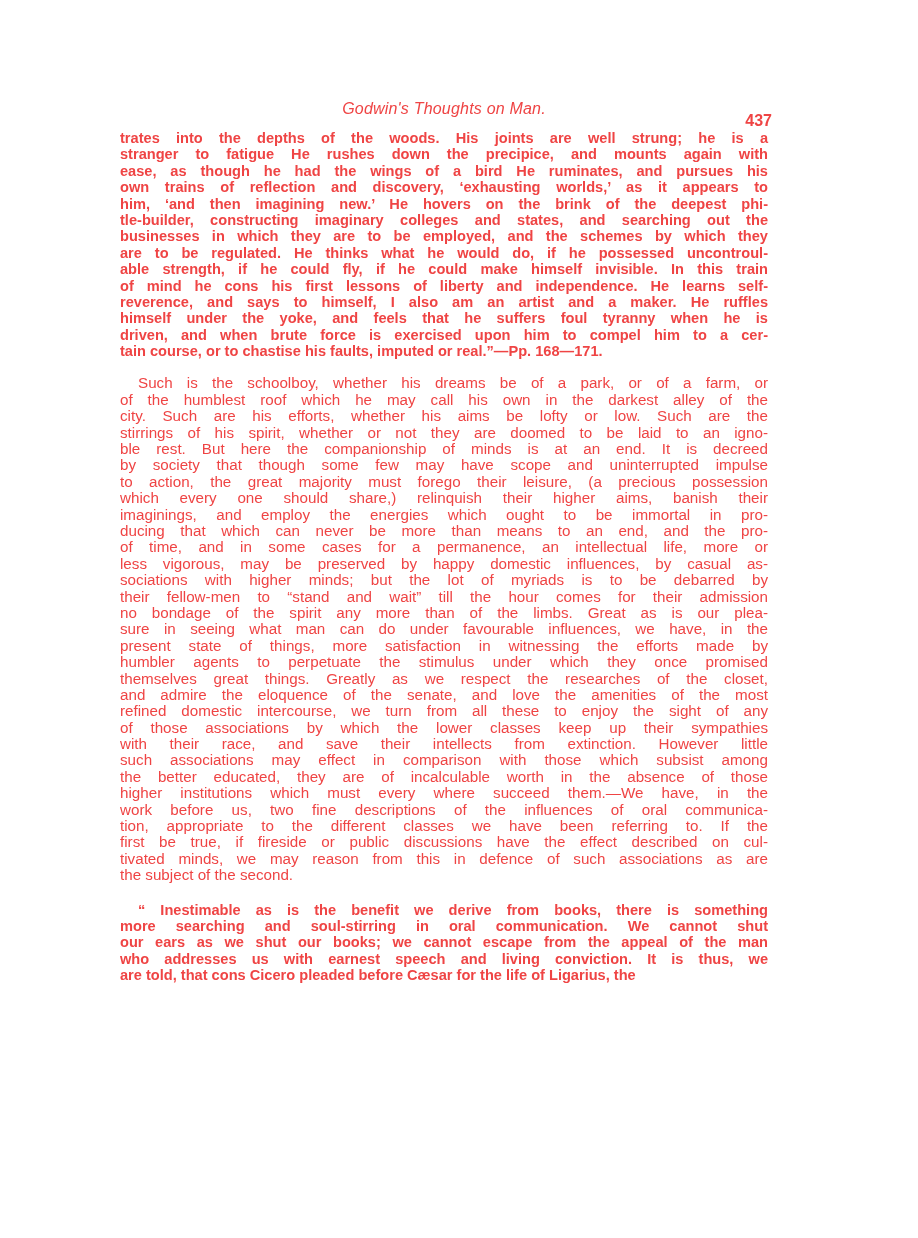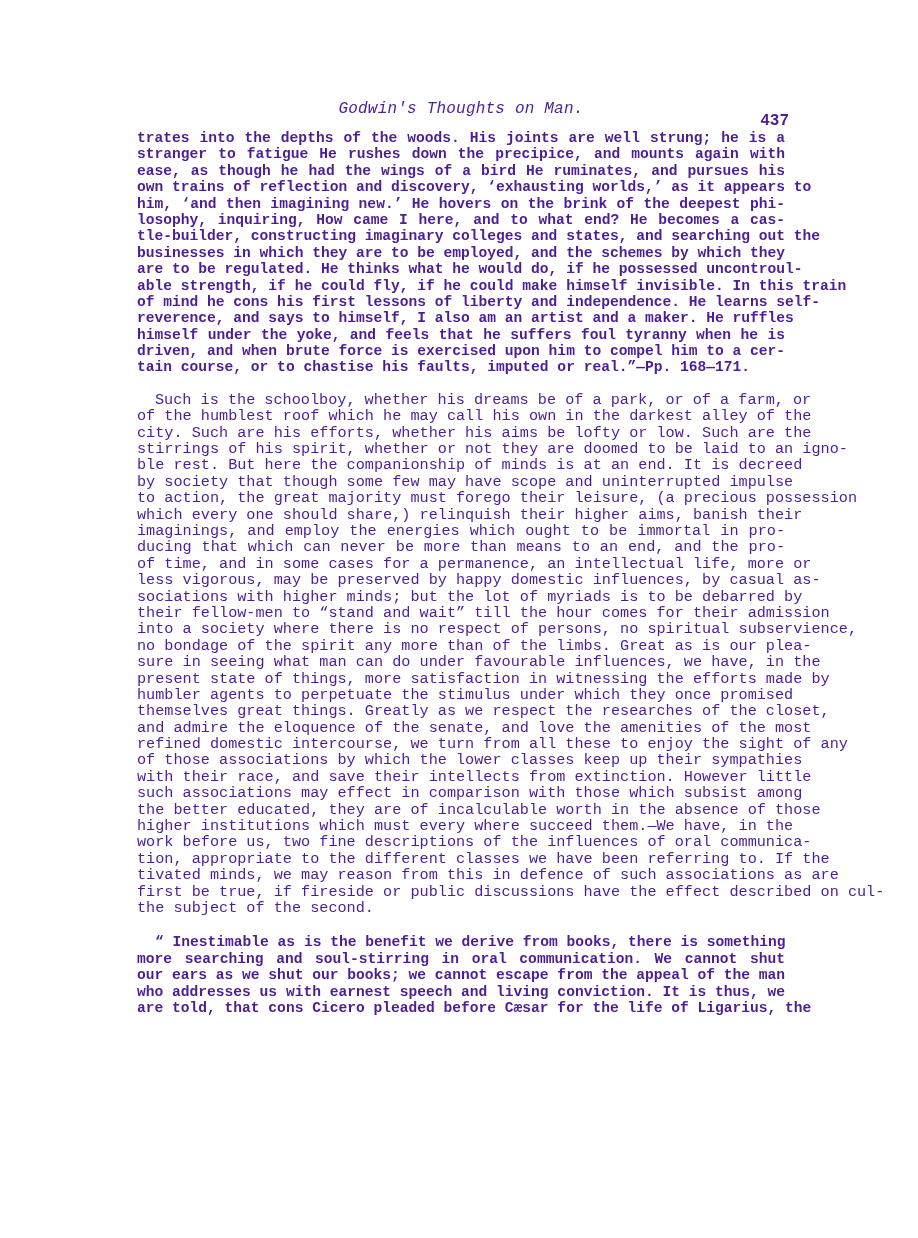--- a/index.html
+++ b/index.html
@@ -1,20 +1,20 @@
 <!DOCTYPE html>
 <html><head>
   <meta charset="utf-8">
   <style>
     html, body { margin: 0; padding: 0; background: #ffffff; }
     body { width: 918px; height: 1238px; position: relative; overflow: hidden; }
     .page {
-      position: absolute; left: 133px; top: 96px; width: 656px;
-      font-family: Liberation Mono, monospace;
-      color: #4c1d95;
+      position: absolute; left: 116px; top: 96px; width: 656px;
+      font-family: Liberation Sans, sans-serif;
+      color: #ef4444;
     }
     .running-head {
       position: relative; height: 24px; margin-bottom: 10px;
     }
     .running-title {
       position: absolute; left: 0; right: 0; text-align: center;
       font-style: italic; font-size: 16px; top: 4px; letter-spacing: 0.2px;
     }
     .page-number {
       position: absolute; right: 0; top: 2px; font-size: 16px; font-weight: bold; margin-top: 14px;
@@ -39,21 +39,20 @@
     <span class="running-title">Godwin's Thoughts on Man.</span>
     <span class="page-number">437</span>
   </div>
 
   <div class="block quote" id="b0">
       <span class="line">trates into the depths of the woods.  His joints are well strung; he is a</span>
       <span class="line">stranger to fatigue   He rushes down the precipice, and mounts again with</span>
       <span class="line">ease, as though he had the wings of a bird   He ruminates, and pursues his</span>
       <span class="line">own trains of reflection and discovery, ‘exhausting worlds,’ as it appears to</span>
       <span class="line">him, ‘and then imagining new.’  He hovers on the brink of the deepest phi-</span>
-      <span class="line">losophy, inquiring, How came I here, and to what end?  He becomes a cas-</span>
       <span class="line">tle-builder, constructing imaginary colleges and states, and searching out the</span>
       <span class="line">businesses in which they are to be employed, and the schemes by which they</span>
       <span class="line">are to be regulated. He thinks what he would do, if he possessed uncontroul-</span>
       <span class="line">able strength, if he could fly, if he could make himself invisible.  In this train</span>
       <span class="line">of mind he cons his first lessons of liberty and independence.  He learns self-</span>
       <span class="line">reverence, and says to himself, I also am an artist and a maker.  He ruffles</span>
       <span class="line">himself under the yoke, and feels that he suffers foul tyranny when he is</span>
       <span class="line">driven, and when brute force is exercised upon him to compel him to a cer-</span>
       <span class="line last">tain course, or to chastise his faults, imputed or real.”—Pp. 168—171.</span>
     </div>
@@ -66,37 +65,36 @@
       <span class="line">ble rest.  But here the companionship of minds is at an end.  It is decreed</span>
       <span class="line">by society that though some few may have scope and uninterrupted impulse</span>
       <span class="line">to action, the great majority must forego their leisure, (a precious possession</span>
       <span class="line">which every one should share,) relinquish their higher aims, banish their</span>
       <span class="line">imaginings, and employ the energies which ought to be immortal in pro-</span>
       <span class="line">ducing that which can never be more than means to an end, and the pro-</span>
       <span class="line">of time, and in some cases for a permanence, an intellectual life, more or</span>
       <span class="line">less vigorous, may be preserved by happy domestic influences, by casual as-</span>
       <span class="line">sociations with higher minds; but the lot of myriads is to be debarred by</span>
       <span class="line">their fellow-men to “stand and wait” till the hour comes for their admission</span>
-      <span class="line">into a society where there is no respect of persons, no spiritual subservience,</span>
       <span class="line">no bondage of the spirit any more than of the limbs.  Great as is our plea-</span>
       <span class="line">sure in seeing what man can do under favourable influences, we have, in the</span>
       <span class="line">present state of things, more satisfaction in witnessing the efforts made by</span>
       <span class="line">humbler agents to perpetuate the stimulus under which they once promised</span>
       <span class="line">themselves great things.  Greatly as we respect the researches of the closet,</span>
       <span class="line">and admire the eloquence of the senate, and love the amenities of the most</span>
       <span class="line">refined domestic intercourse, we turn from all these to enjoy the sight of any</span>
       <span class="line">of those associations by which the lower classes keep up their sympathies</span>
       <span class="line">with their race, and save their intellects from extinction.  However little</span>
       <span class="line">such associations may effect in comparison with those which subsist among</span>
       <span class="line">the better educated, they are of incalculable worth in the absence of those</span>
       <span class="line">higher institutions which must every where succeed them.—We have, in the</span>
       <span class="line">work before us, two fine descriptions of the influences of oral communica-</span>
       <span class="line">tion, appropriate to the different classes we have been referring to.  If the</span>
+      <span class="line">first be true, if fireside or public discussions have the effect described on cul-</span>
       <span class="line">tivated minds, we may reason from this in defence of such associations as are</span>
-      <span class="line">first be true, if fireside or public discussions have the effect described on cul-</span>
       <span class="line last">the subject of the second.</span>
     </div>
   <div class="gap2"></div>
   <div class="block quote" id="b2">
       <span class="line indent" style="padding-left: 18px;">“ Inestimable as is the benefit we derive from books, there is something</span>
       <span class="line">more searching and soul-stirring in oral communication.  We cannot shut</span>
       <span class="line">our ears as we shut our books; we cannot escape from the appeal of the man</span>
       <span class="line">who addresses us with earnest speech and living conviction.  It is thus, we</span>
       <span class="line last">are told, that cons Cicero pleaded before Cæsar for the life of Ligarius, the</span>
     </div>

